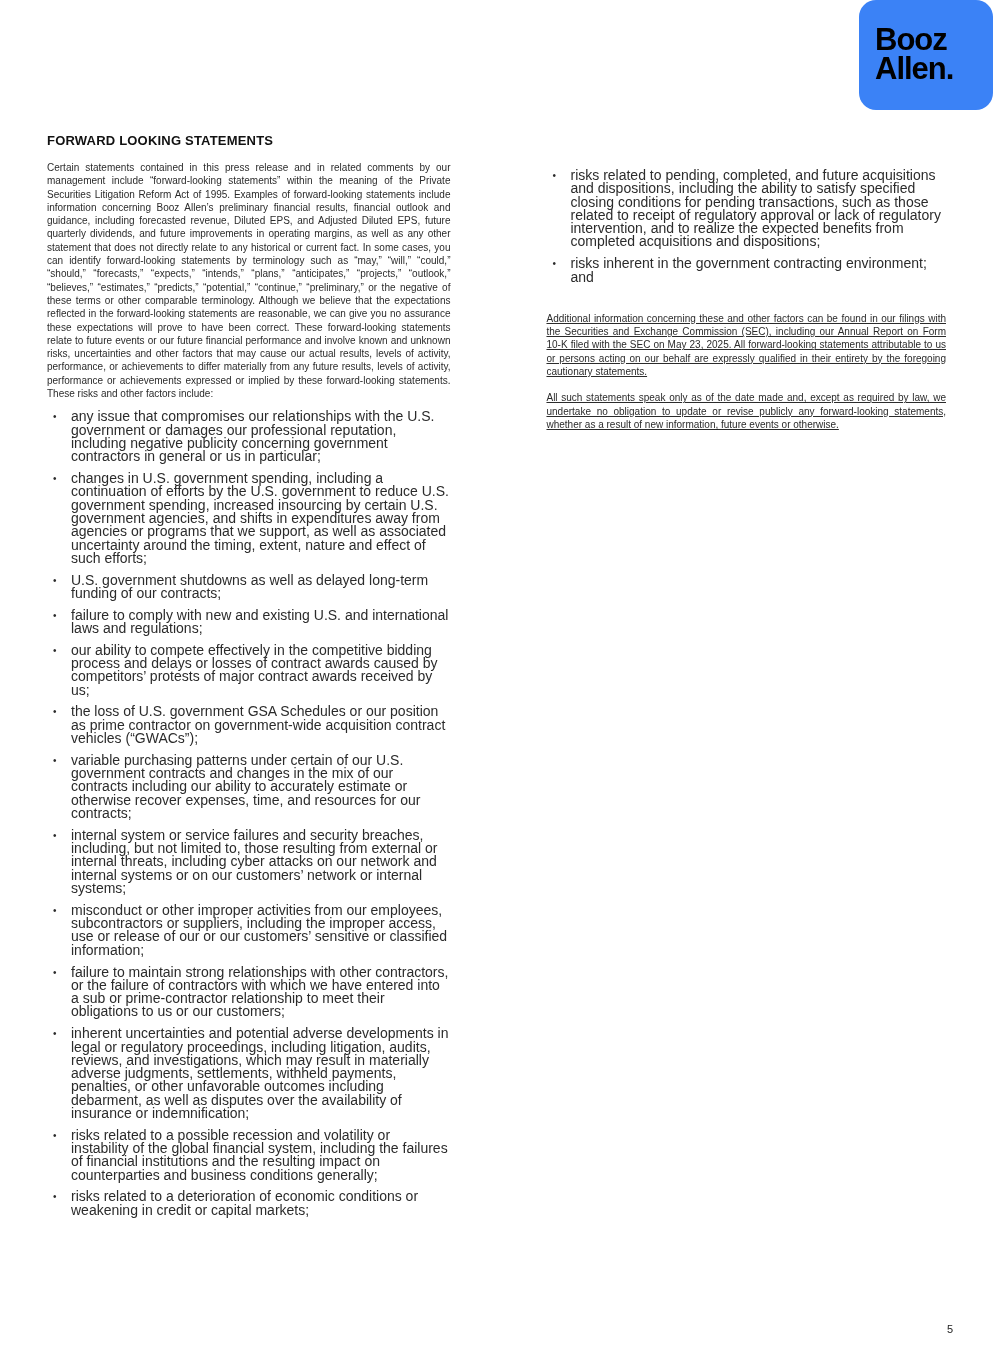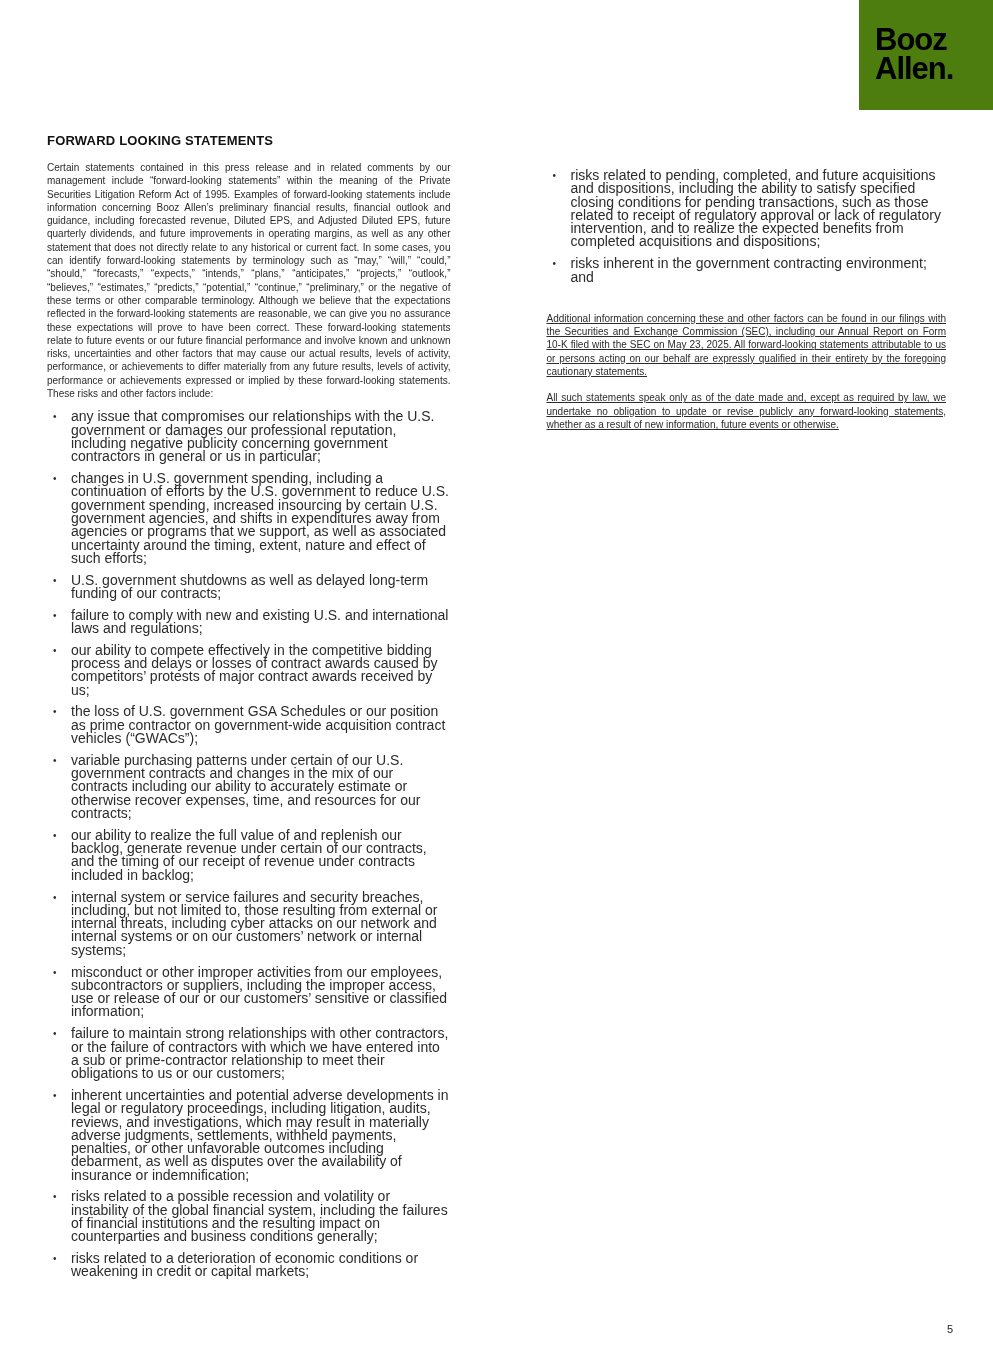--- a/index.html
+++ b/index.html
@@ -85,41 +85,40 @@
     bottom: 30px;
     font-size: 11px;
     color: #222222;
   }
 </style>
 </head>
 <body>
 
 <div class="page">
 
-  <div class="logo" style="background: #4d7c0f;">
+  <div class="logo" style="background: #3b82f6; border-radius: 17px;">
     <div class="logo-line">Booz</div>
     <div class="logo-line">Allen.</div>
   </div>
 
   <div class="content">
     <h1 class="doc-heading">FORWARD LOOKING STATEMENTS</h1>
 
     <div class="columns">
 
       <div class="col-left">
         <p class="para">Certain statements contained in this press release and in related comments by our management include “forward-looking statements” within the meaning of the Private Securities Litigation Reform Act of 1995. Examples of forward-looking statements include information concerning Booz Allen’s preliminary financial results, financial outlook and guidance, including forecasted revenue, Diluted EPS, and Adjusted Diluted EPS, future quarterly dividends, and future improvements in operating margins, as well as any other statement that does not directly relate to any historical or current fact. In some cases, you can identify forward-looking statements by terminology such as “may,” “will,” “could,” “should,” “forecasts,” “expects,” “intends,” “plans,” “anticipates,” “projects,” “outlook,” “believes,” “estimates,” “predicts,” “potential,” “continue,” “preliminary,” or the negative of these terms or other comparable terminology. Although we believe that the expectations reflected in the forward-looking statements are reasonable, we can give you no assurance these expectations will prove to have been correct. These forward-looking statements relate to future events or our future financial performance and involve known and unknown risks, uncertainties and other factors that may cause our actual results, levels of activity,  performance, or achievements to differ materially from any future results, levels of activity, performance or achievements expressed or implied by these forward-looking statements.  These risks and other factors include:</p>
         <ul class="bullets">
           <li>any issue that compromises our relationships with the U.S. government or damages our professional reputation, including negative publicity concerning government contractors in general or us in particular;</li>
           <li>changes in U.S. government spending, including a continuation of efforts by the U.S. government to reduce U.S. government spending, increased insourcing by certain U.S. government agencies, and shifts in expenditures away from agencies or programs that we support, as well as associated uncertainty around the timing, extent, nature and effect of such efforts;</li>
           <li>U.S. government shutdowns as well as delayed long-term funding of our contracts;</li>
           <li>failure to comply with new and existing U.S. and international laws and regulations;</li>
           <li>our ability to compete effectively in the competitive bidding process and delays or losses of contract awards caused by competitors’ protests of major contract awards received by us;</li>
           <li>the loss of U.S. government GSA Schedules or our position as prime contractor on government-wide acquisition contract vehicles (“GWACs”);</li>
           <li>variable purchasing patterns under certain of our U.S. government contracts and changes in the mix of our contracts including our ability to accurately estimate or otherwise recover expenses, time, and resources for our contracts;</li>
-          <li>our ability to realize the full value of and replenish our backlog, generate revenue under certain of our contracts, and the timing of our receipt of revenue under contracts included in backlog;</li>
           <li>internal system or service failures and security breaches, including, but not limited to, those resulting from external or internal threats, including cyber attacks on our network and internal systems or on our customers’ network or internal systems;</li>
           <li>misconduct or other improper activities from our employees, subcontractors or suppliers, including the improper access, use or release of our or our customers’ sensitive or classified information;</li>
           <li>failure to maintain strong relationships with other contractors, or the failure of contractors with which we have entered into a sub or prime-contractor relationship to meet their obligations to us or our customers;</li>
           <li>inherent uncertainties and potential adverse developments in legal or regulatory proceedings, including litigation, audits, reviews, and investigations, which may result in materially adverse judgments, settlements, withheld payments, penalties, or other unfavorable outcomes including debarment, as well as disputes over the availability of insurance or indemnification;</li>
           <li>risks related to a possible recession and volatility or instability of the global financial system, including the failures of financial institutions and the resulting impact on counterparties and business conditions generally;</li>
           <li>risks related to a deterioration of economic conditions or weakening in credit or capital markets;</li>
         </ul>
       </div>
 
       <div class="col-right">

